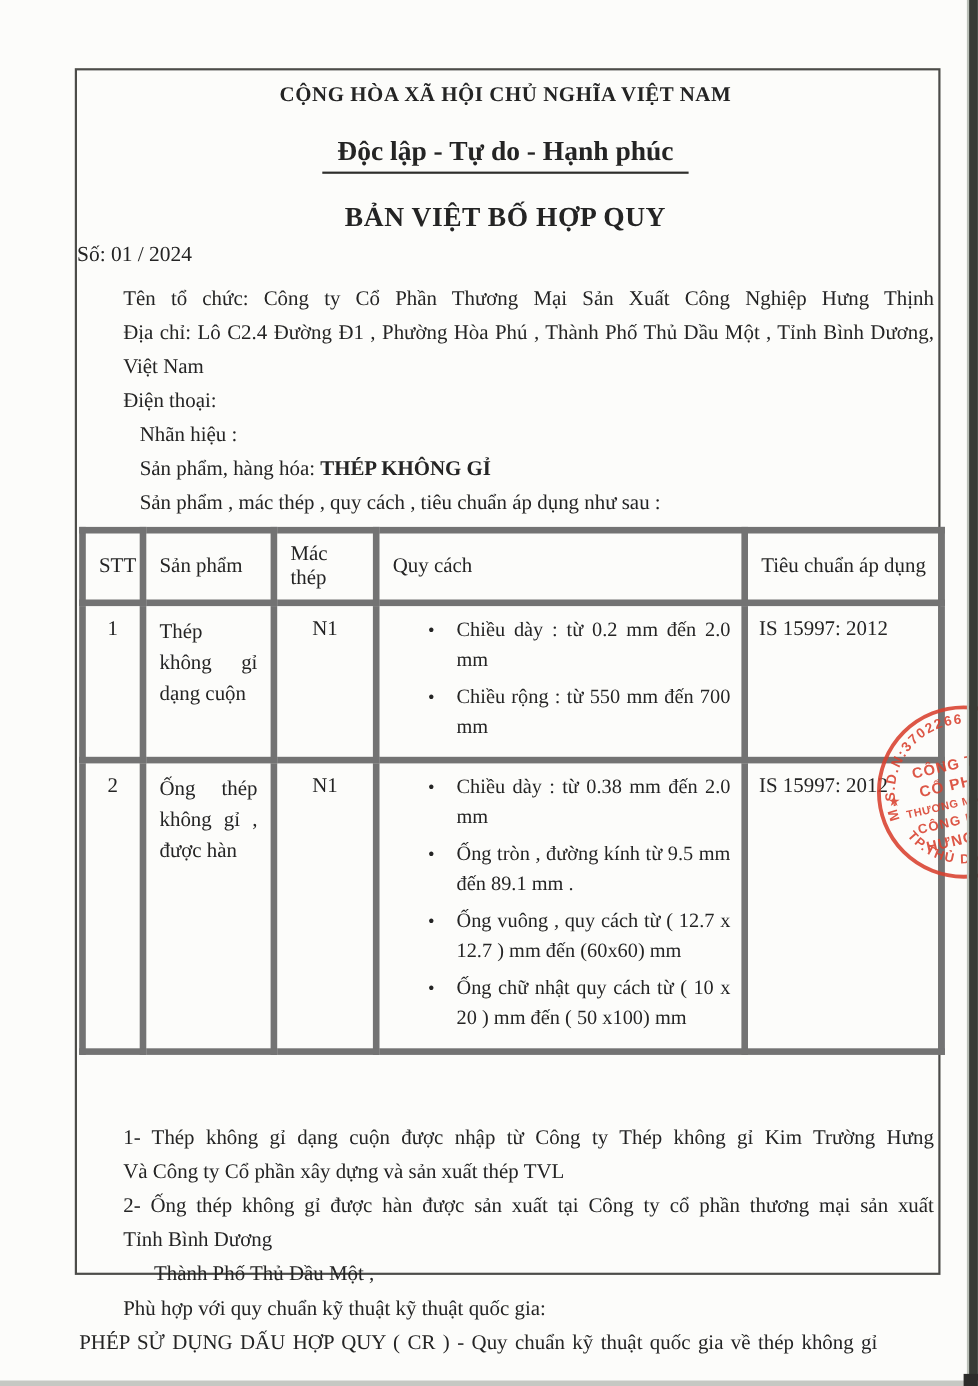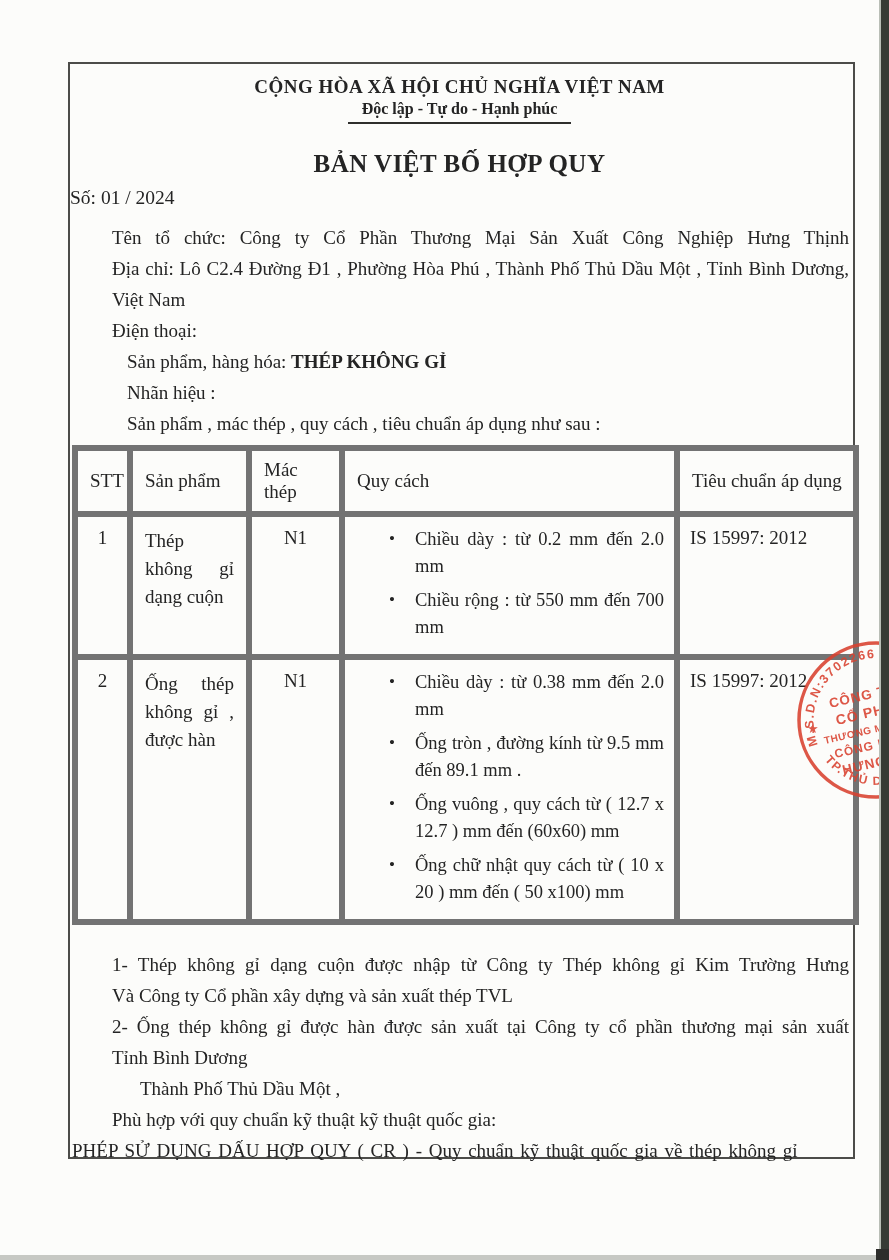--- a/index.html
+++ b/index.html
@@ -18,21 +18,21 @@
 
   .doc-border {
     position:absolute; left:68px; top:62px; width:787px; height:1097px;
     border:2px solid #4c4c49;
   }
   .content { position:absolute; left:0; top:0; width:100%; height:100%; padding:0 4px 0 0; }
 
   .nat-header { text-align:center; margin-top:12px; }
   .motto1 { font-weight:bold; font-size:19px; letter-spacing:.5px; }
   .motto2-wrap { margin-top:2px; }
-  .motto2 { display:inline-block; font-weight:bold; font-size:16px; border-bottom:2px solid #2e2e2c; padding:0 14px 4px 14px; }
+  .motto2 { display:inline-block; font-weight:bold; font-size:25px; border-bottom:2px solid #2e2e2c; padding:0 14px 4px 14px;margin-top:24px; }
 
   .doc-title { text-align:center; font-weight:bold; font-size:25px; letter-spacing:.5px; margin-top:26px; }
   .doc-no { font-size:19.5px; margin-top:9px; }
 
   p, .line { font-size:19px; line-height:31px; }
   .ind0 { margin-left:42px; }
   .ind1 { margin-left:57px; }
   .just { text-align:justify; }
   .just-full { text-align:justify; text-align-last:justify; }
   .block1 { margin-top:13px; }
@@ -48,21 +48,21 @@
   td.stt { text-align:center; padding-top:10px; }
   td.sp  { padding:10px 12px; text-align:justify; line-height:28px; }
   td.mt  { text-align:center; padding-top:10px; }
   td.qc  { padding:9px 6px 6px 0; }
   td.tc  { padding:10px 6px 10px 10px; }
   tr.r1 { height:95px; }
   tr.r2 { height:240px; }
   .qc-item { position:relative; padding-left:70px; padding-right:4px; margin-bottom:7px; text-align:justify; line-height:27px; font-size:18.5px; }
   .qc-item .bullet { position:absolute; left:44px; top:-1px; font-size:17px; }
 
-  .notes { margin-top:24px; }
+  .notes { margin-top:60px; }
   .notes .line { padding-right:0; }
   .n-ind  { margin-left:42px; }
   .n-hang { margin-left:70px; }
   .outdent { margin-left:2px; word-spacing:2px; }
 
   .stamp { position:absolute; left:761px; top:605px; z-index:3; opacity:.88; }
   .stamp text { font-family:"Liberation Sans","DejaVu Sans",sans-serif; font-weight:bold; }
 </style>
 </head>
 <body>
@@ -78,22 +78,22 @@
           <span class="motto2">Độc lập - Tự do - Hạnh phúc</span>
         </div>
       </div>
 
       <div class="doc-title">BẢN VIỆT BỐ HỢP QUY</div>
       <div class="doc-no">Số: 01 / 2024</div>
 
       <p class="ind0 just-full block1">Tên tổ chức: Công ty Cổ Phần Thương Mại Sản Xuất Công Nghiệp Hưng Thịnh</p>
       <p class="ind0 just">Địa chỉ: Lô C2.4 Đường Đ1 , Phường Hòa Phú , Thành Phố Thủ Dầu Một , Tỉnh Bình Dương, Việt Nam</p>
       <p class="ind0">Điện thoại:</p>
+      <p class="ind1">Nhãn hiệu :</p>
       <p class="ind1"><span>Sản phẩm, hàng hóa: </span><b>THÉP KHÔNG GỈ</b></p>
-      <p class="ind1">Nhãn hiệu :</p>
       <p class="ind1">Sản phẩm , mác thép , quy cách , tiêu chuẩn áp dụng như sau :</p>
 
       <table class="spec">
         <colgroup>
           <col style="width:55px">
             <col style="width:119px">
             <col style="width:93px">
             <col style="width:335px">
             <col style="width:179px">
         </colgroup>

